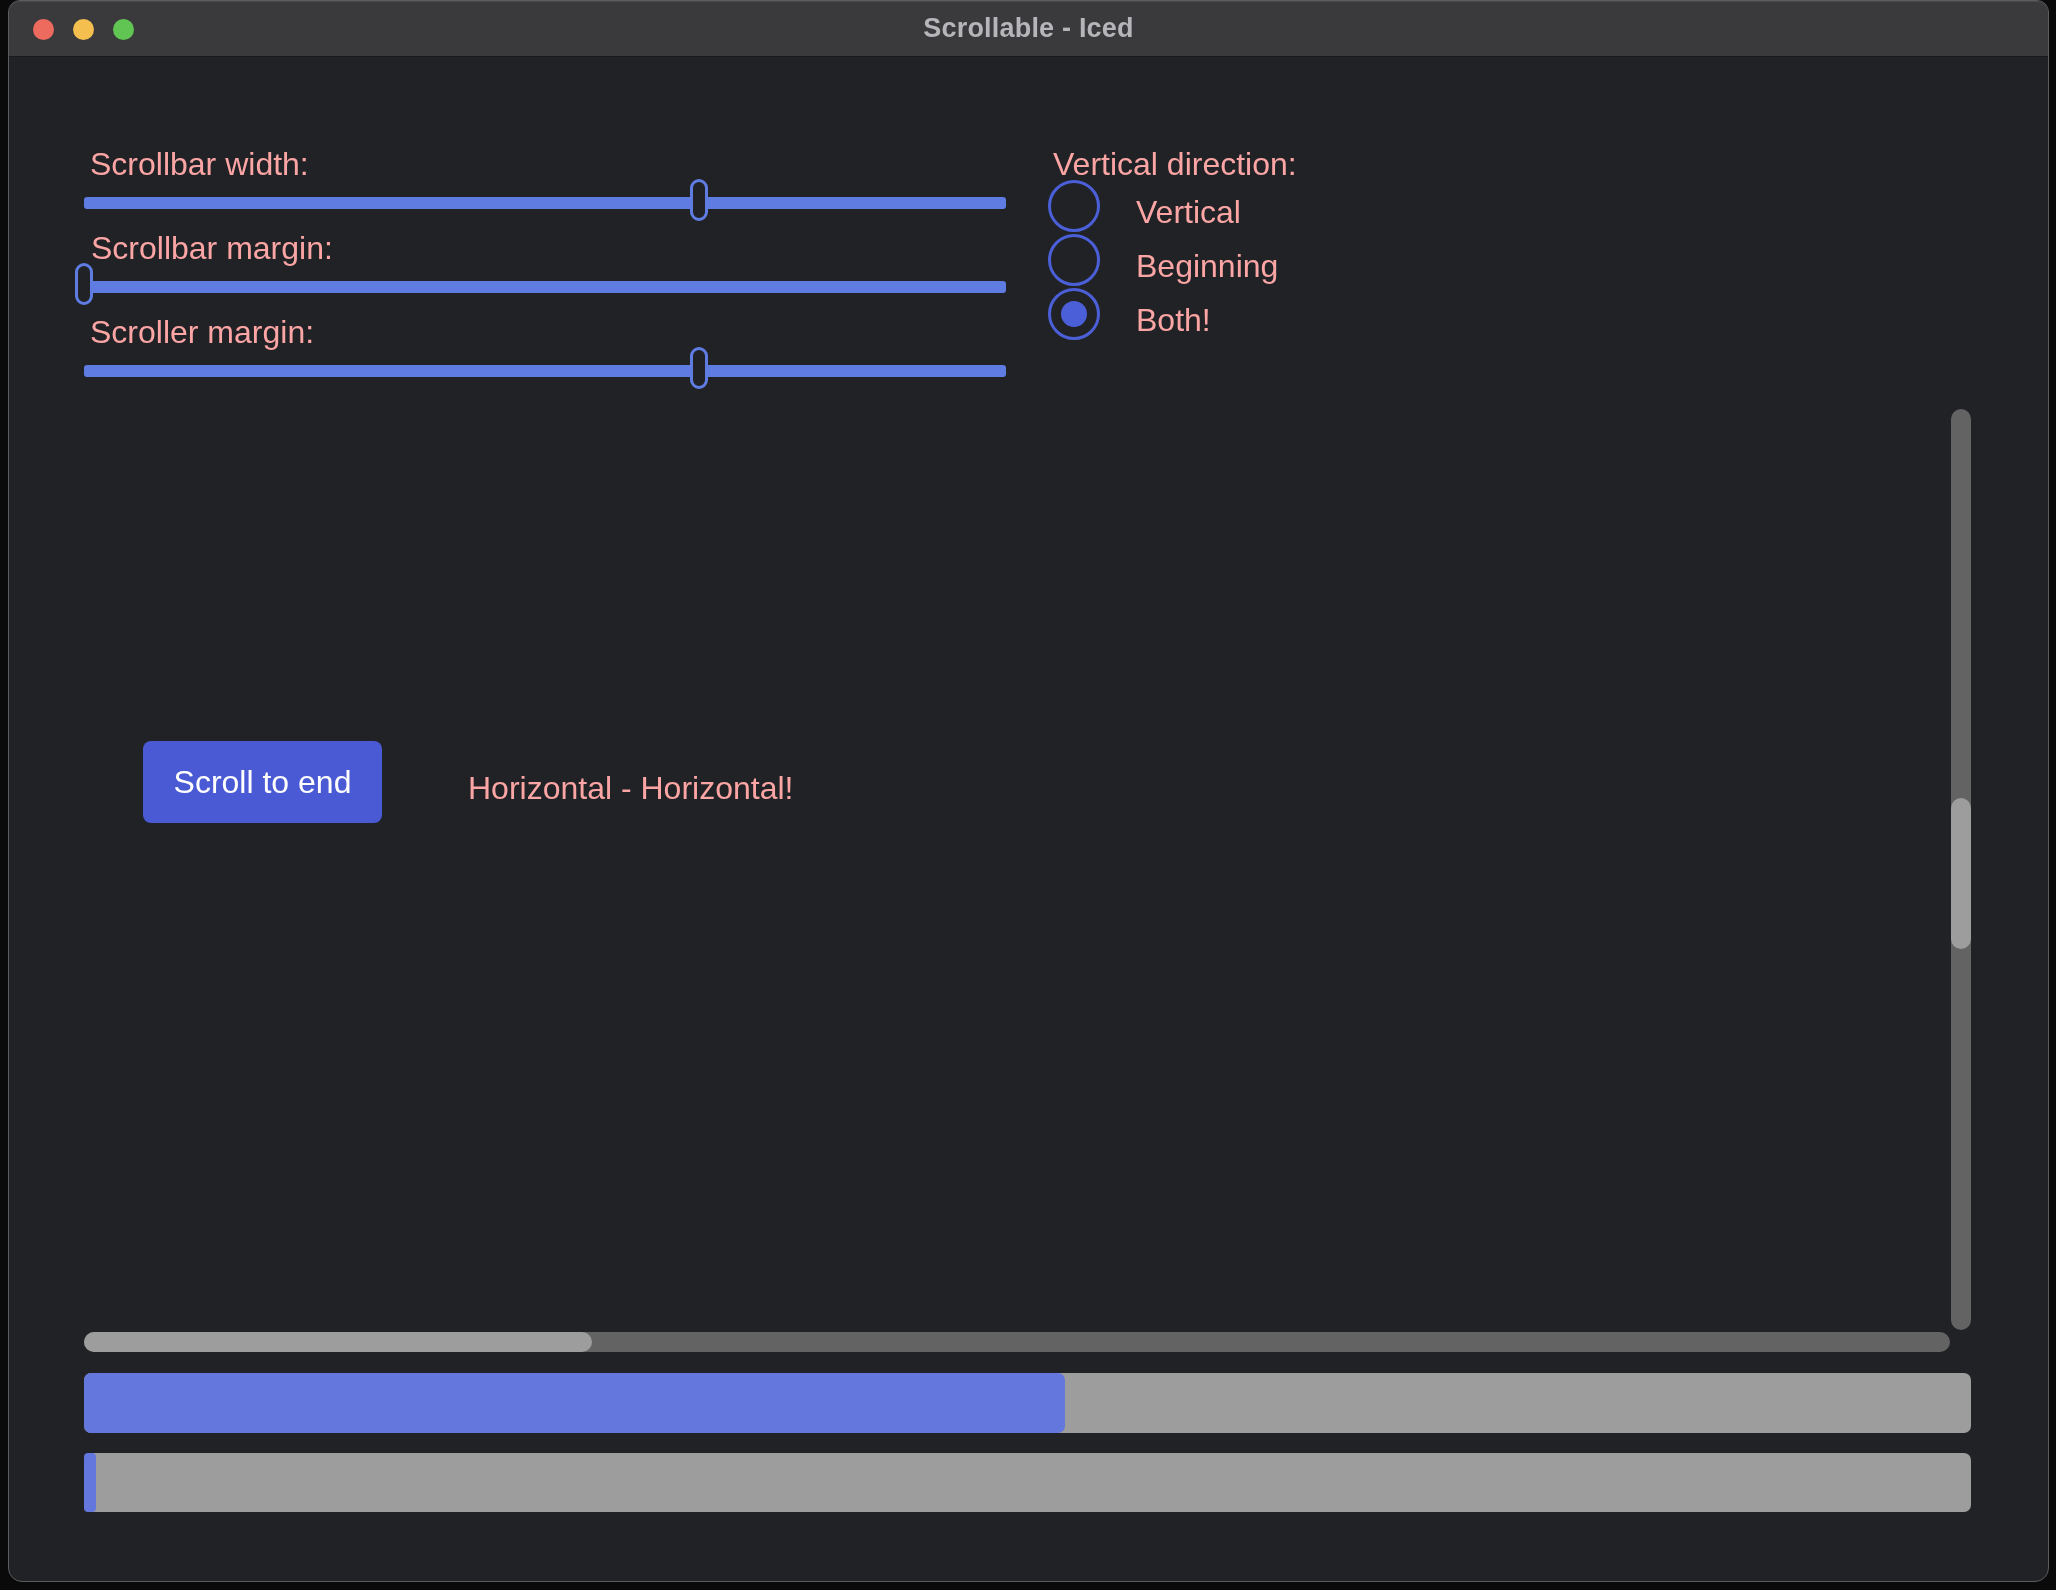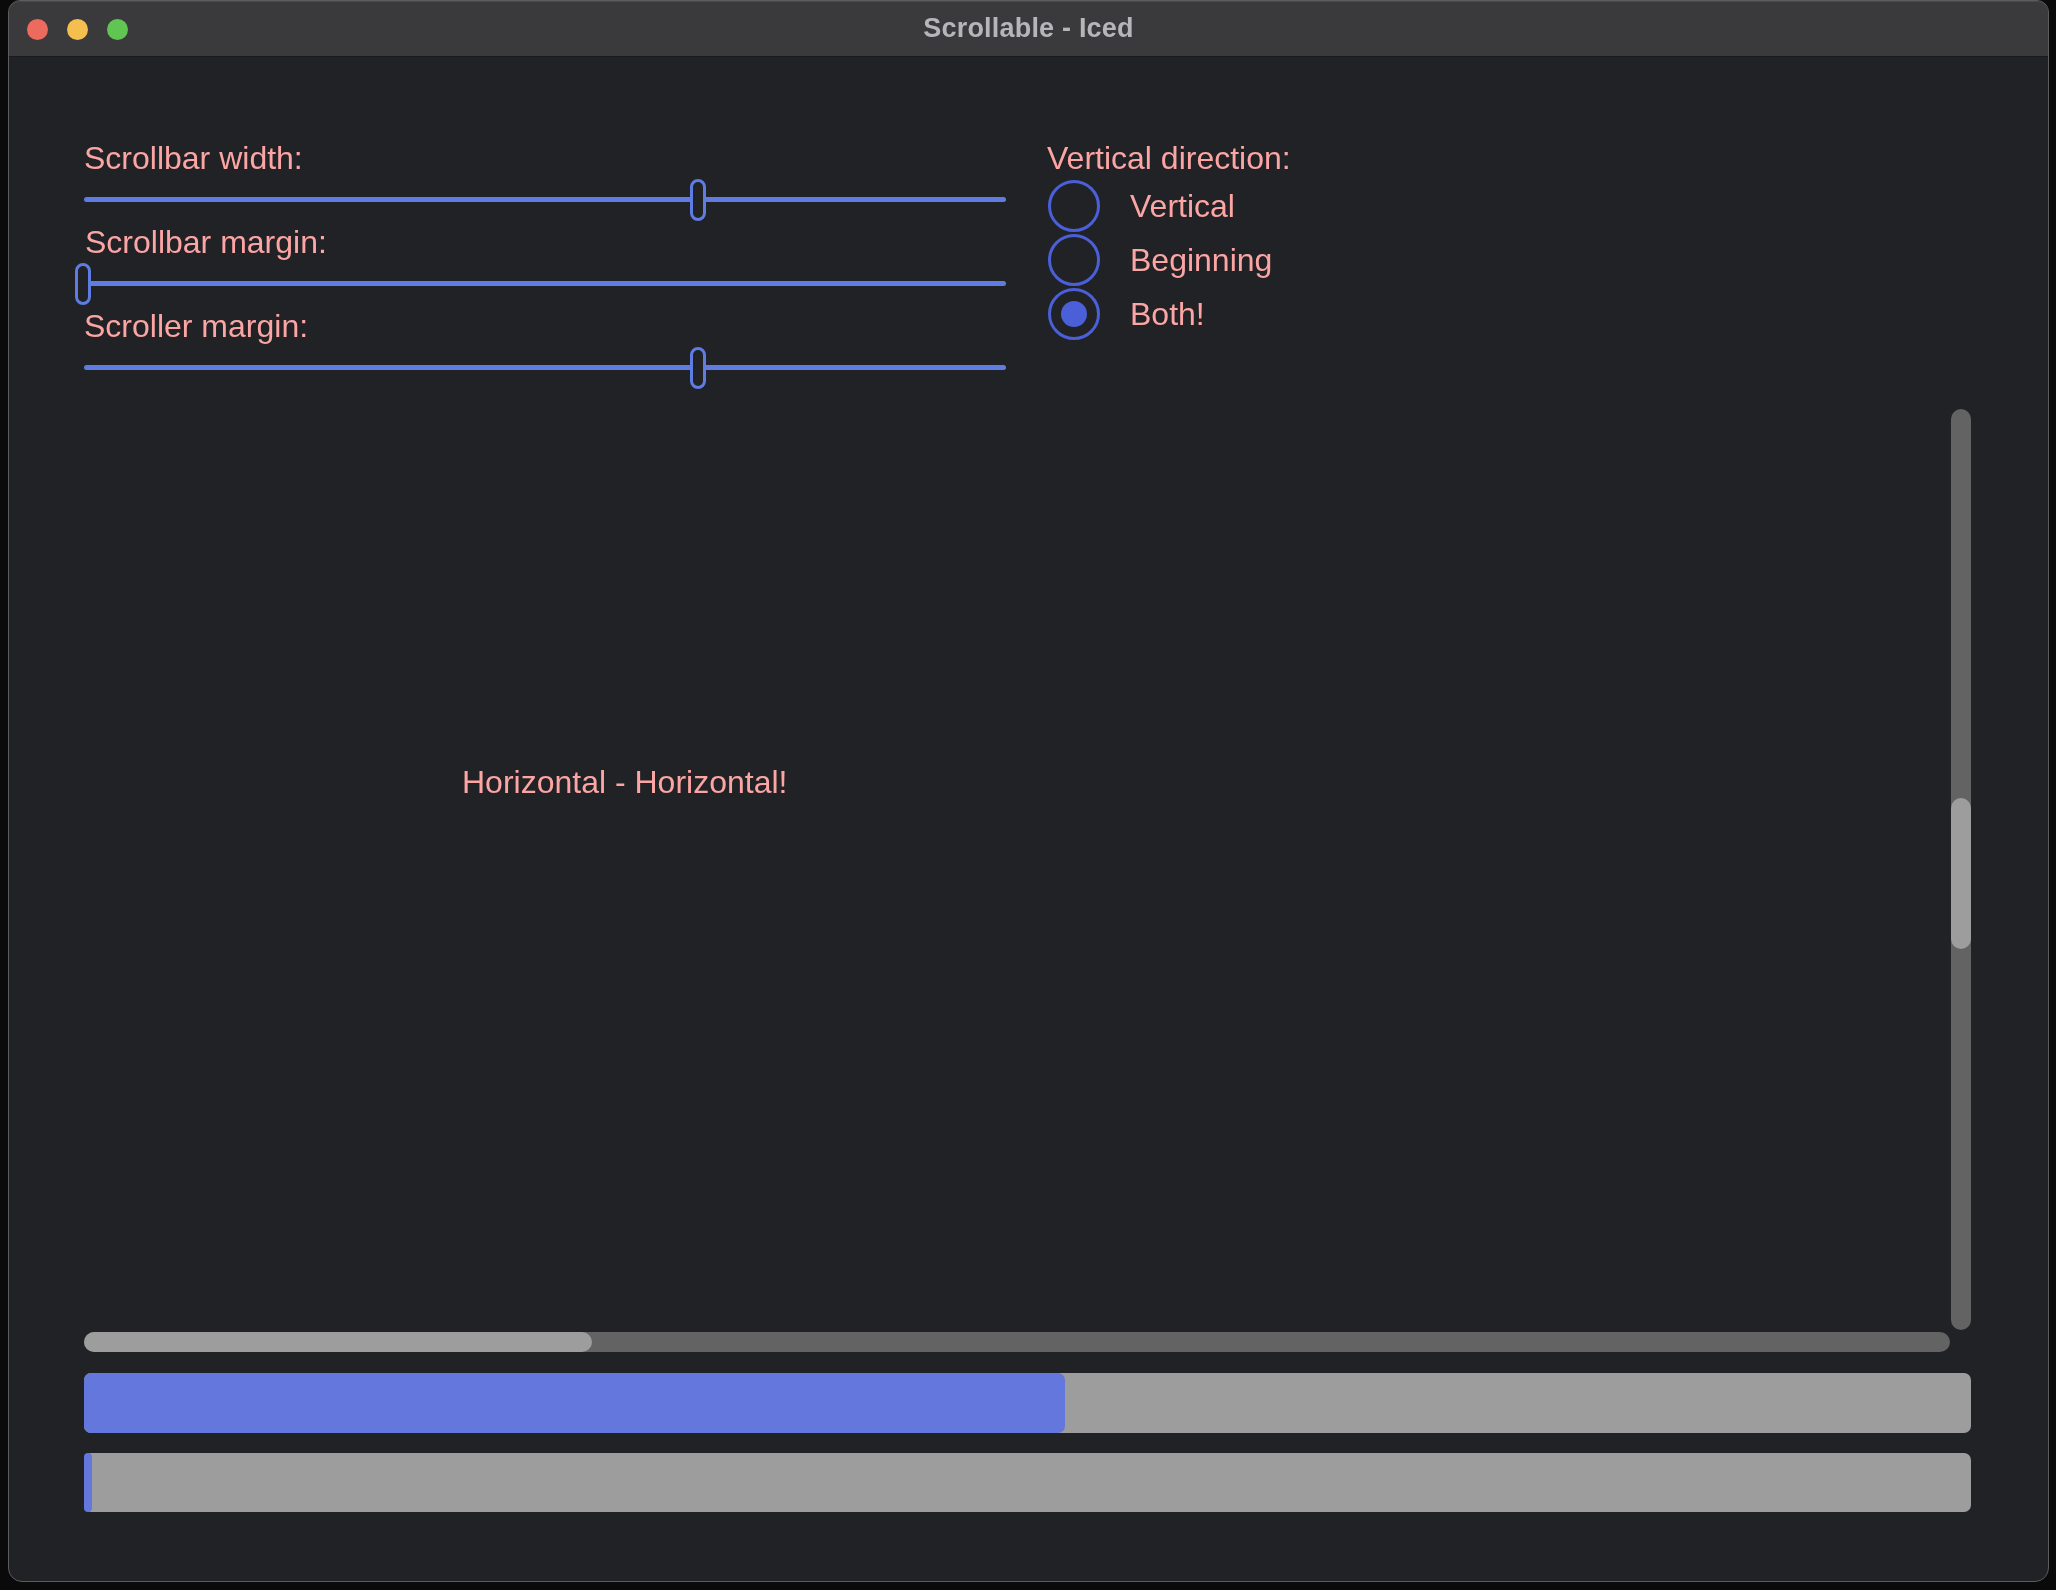--- a/index.html
+++ b/index.html
@@ -1,15 +1,15 @@
 <!DOCTYPE html>
 <html><head>
 <meta charset="utf-8">
 <style>
-  * { margin:0; padding:0; box-sizing:border-box; }
+  * { margin:0; padding:6px; box-sizing:border-box; }
   html,body { width:2056px; height:1590px; background:#0a0a0b; overflow:hidden;
               font-family:"Liberation Sans", sans-serif; }
 
   .window { position:absolute; left:8px; top:0; width:2041px; height:1582px;
             background:#202225; border:1px solid #5c5c5e; border-radius:12px 12px 14px 14px; }
 
   
   .titlebar { position:absolute; left:0; top:0; width:100%; height:56px;
               background:#3a3a3c; border-bottom:1px solid #1a1a1c; border-radius:11px 11px 0 0;
               box-shadow: inset 0 1px 0 rgba(255,255,255,0.08);
@@ -87,20 +87,21 @@
   <div class="lbl" style="left:1121px; top:187px">Vertical</div>
 
   <div class="radio-circle" style="left:1039px; top:233px; border-color:#4a5fd8;"></div>
   <div class="lbl" style="left:1121px; top:241px">Beginning</div>
 
   <div class="radio-circle" style="left:1039px; top:287px; border-color:#4a5fd8;">
       <span class="dot"></span>
     </div>
   <div class="lbl" style="left:1121px; top:295px">Both!</div>
 
+  <button class="btn">Scroll to end</button>
   <div class="lbl" style="left:453px; top:763px">Horizontal - Horizontal!</div>
 
   <div class="v-rail"></div>
   <div class="v-scroller"></div>
   <div class="h-rail"></div>
   <div class="h-scroller"></div>
 
   <div class="pbar b1"></div>
   <div class="pfill f1"></div>
   <div class="pbar b2"></div>

